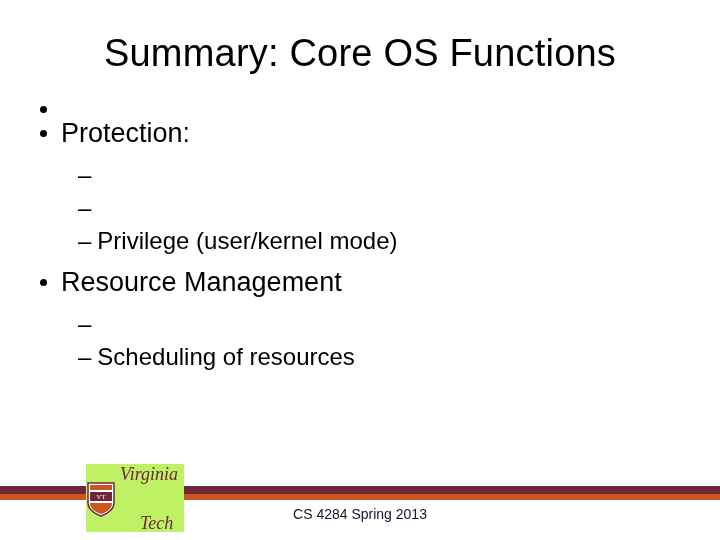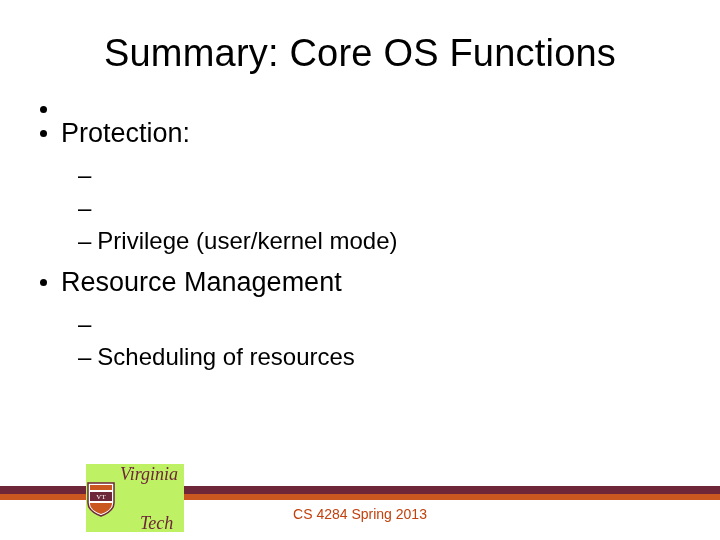--- a/index.html
+++ b/index.html
@@ -69,21 +69,21 @@
   .band-orange {
     height: 6px;
     background: #c9571f;
   }
   .footer-text {
     position: absolute;
     bottom: 18px;
     left: 50%;
     transform: translateX(-50%);
     font-size: 14px;
-    color: #c2410c;
+    color: #0f172a;
   }
   .logo {
     position: absolute;
     left: 86px;
     bottom: 8px;
     display: flex;
     align-items: center;
     background: #bef264;
     padding: 2px 6px 0 0;
   }

